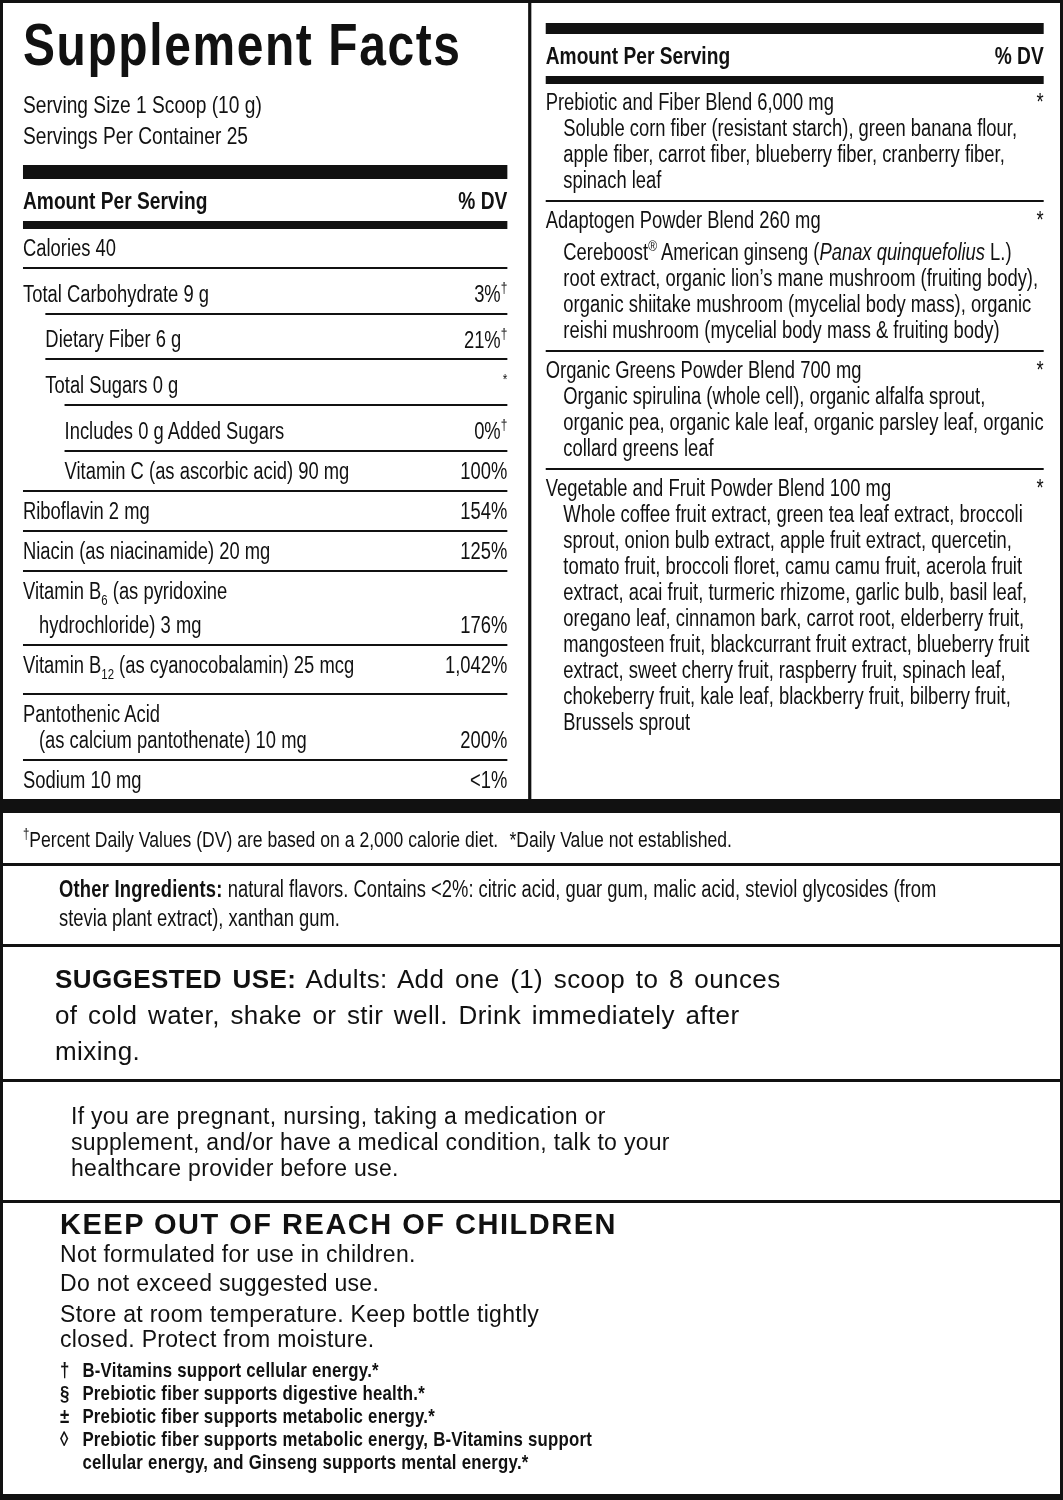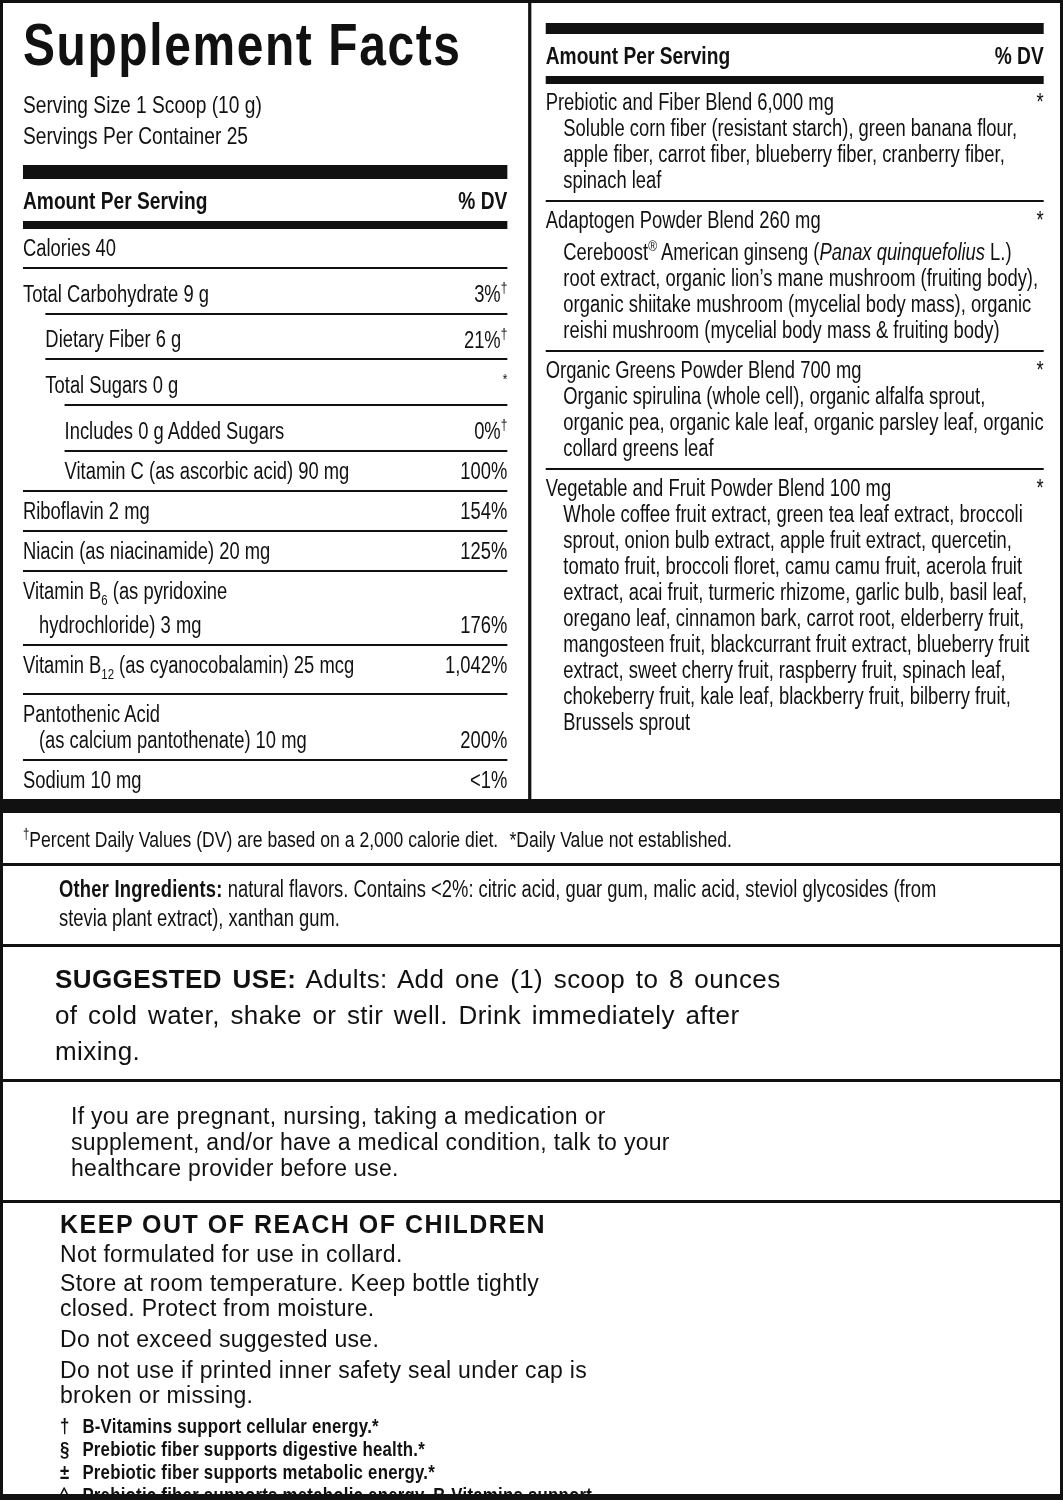--- a/index.html
+++ b/index.html
@@ -49,21 +49,21 @@
 
   .other-ing{font-size:23px;line-height:29px;padding:9px 150px 11px 70px;}
   .other-ing b{letter-spacing:0.3px;}
 
   .suggested{font-size:26px;line-height:36px;letter-spacing:0.4px;word-spacing:3px;
              padding:14px 250px 10px 52px;}
   .warning-box{padding:10px 0 8px 57px;font-size:23px;line-height:26px;letter-spacing:0.3px;}
   .warning-box p{margin:11px;max-width:600px;}
 
   .children{padding:8px 40px 0 57px;letter-spacing:0.3px;}
-  .children-h{font-size:25px;line-height:26px;font-weight:bold;letter-spacing:1.5px;margin:0 0 5px;}
+  .children-h{font-size:29px;line-height:26px;font-weight:bold;letter-spacing:1.5px;margin:0 0 5px;}
   .cw-p{font-size:23px;line-height:25px;margin:0 0 4px;max-width:545px;}
   .cw-p.gap{margin-bottom:6px;}
   .symnotes-wrap{width:125%;transform:scaleX(0.8);transform-origin:0 0;margin-top:6px;}
   .symnote{display:flex;font-weight:bold;font-size:21px;line-height:23px;}
   .symnote .sym{flex:0 0 28px;}
   .symnote .symtext{max-width:640px;}
 </style>
 </head>
 <body>
 
@@ -228,24 +228,23 @@
 
   <div class="warning-box">
     <p>If you are pregnant, nursing, taking a medication or supplement, and/or have a medical condition, talk to your healthcare provider before use.</p>
   </div>
 
   <div class="rule"></div>
 
   <div class="children">
     <div class="children-h">KEEP OUT OF REACH OF CHILDREN</div>
     <div>
-        <p class="cw-p">Not formulated for use in collard.</p>
+        <p class="cw-p">Not formulated for use in children.</p>
+        <p class="cw-p gap">Do not exceed suggested use.</p>
         <p class="cw-p gap">Store at room temperature. Keep bottle tightly closed. Protect from moisture.</p>
-        <p class="cw-p gap">Do not exceed suggested use.</p>
-        <p class="cw-p gap">Do not use if printed inner safety seal under cap is broken or missing.</p>
       </div>
     <div class="symnotes-wrap">
         <div class="symnote">
           <span class="sym">†</span>
           <span class="symtext">B-Vitamins support cellular energy.*</span>
         </div>
         <div class="symnote">
           <span class="sym">§</span>
           <span class="symtext">Prebiotic fiber supports digestive health.*</span>
         </div>

